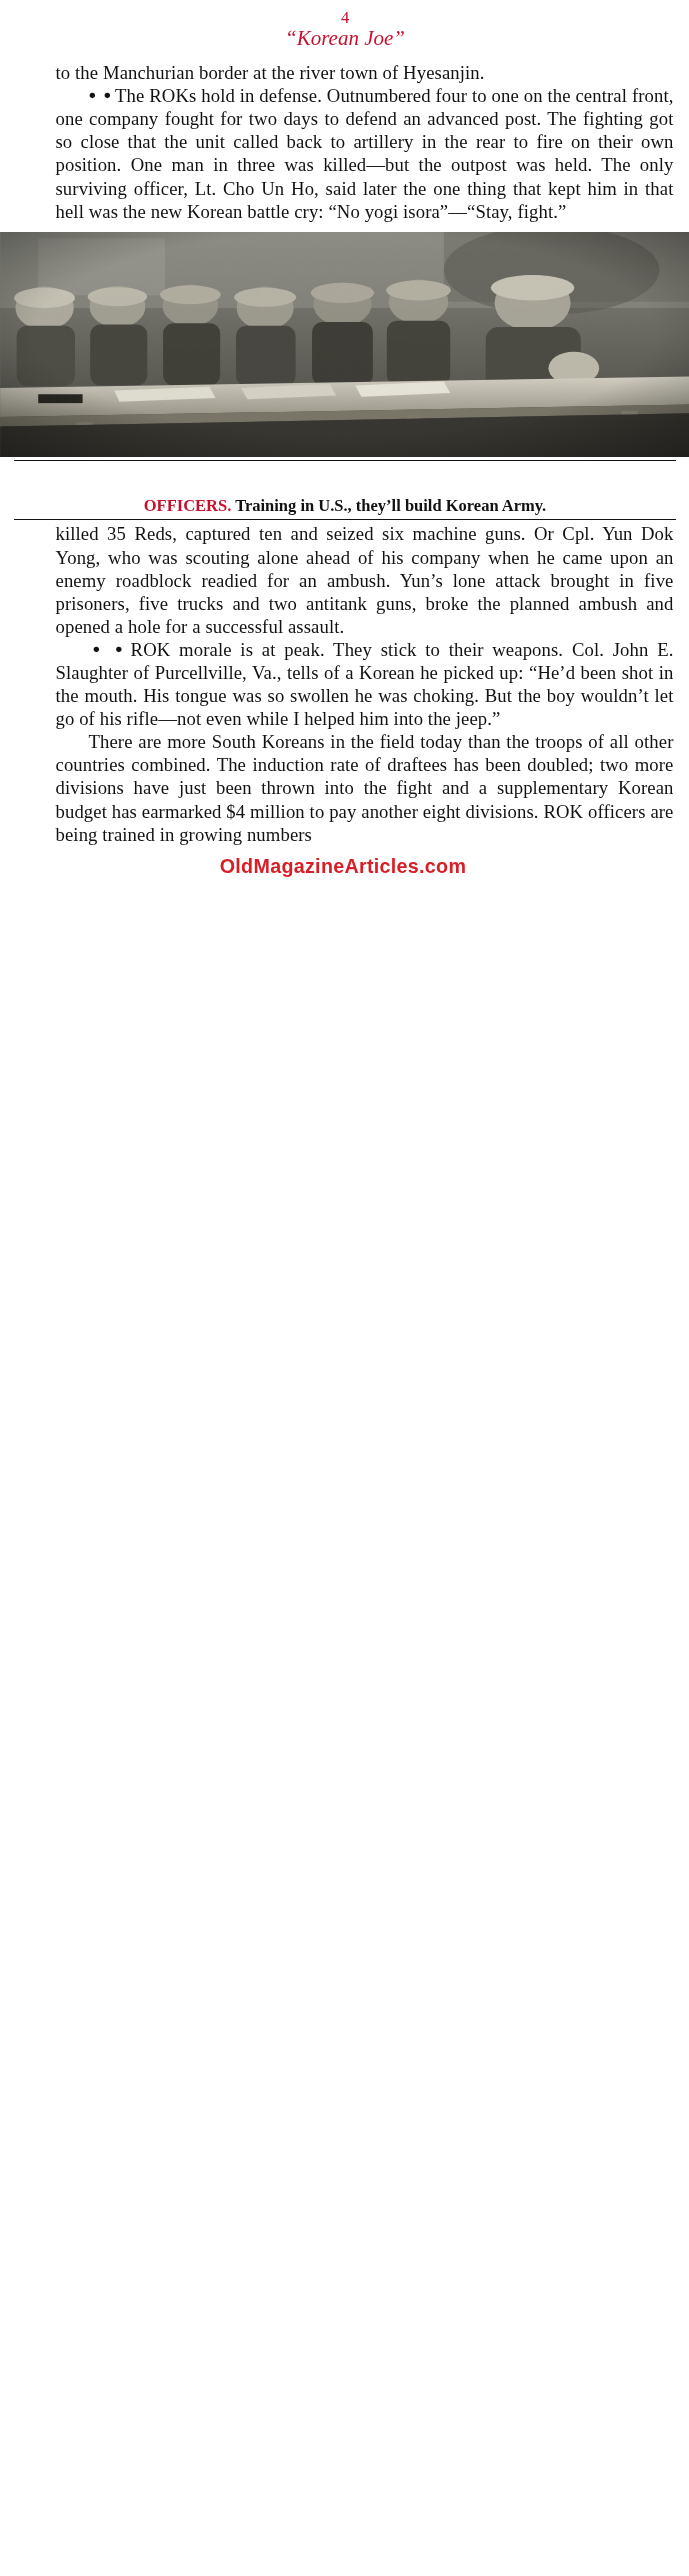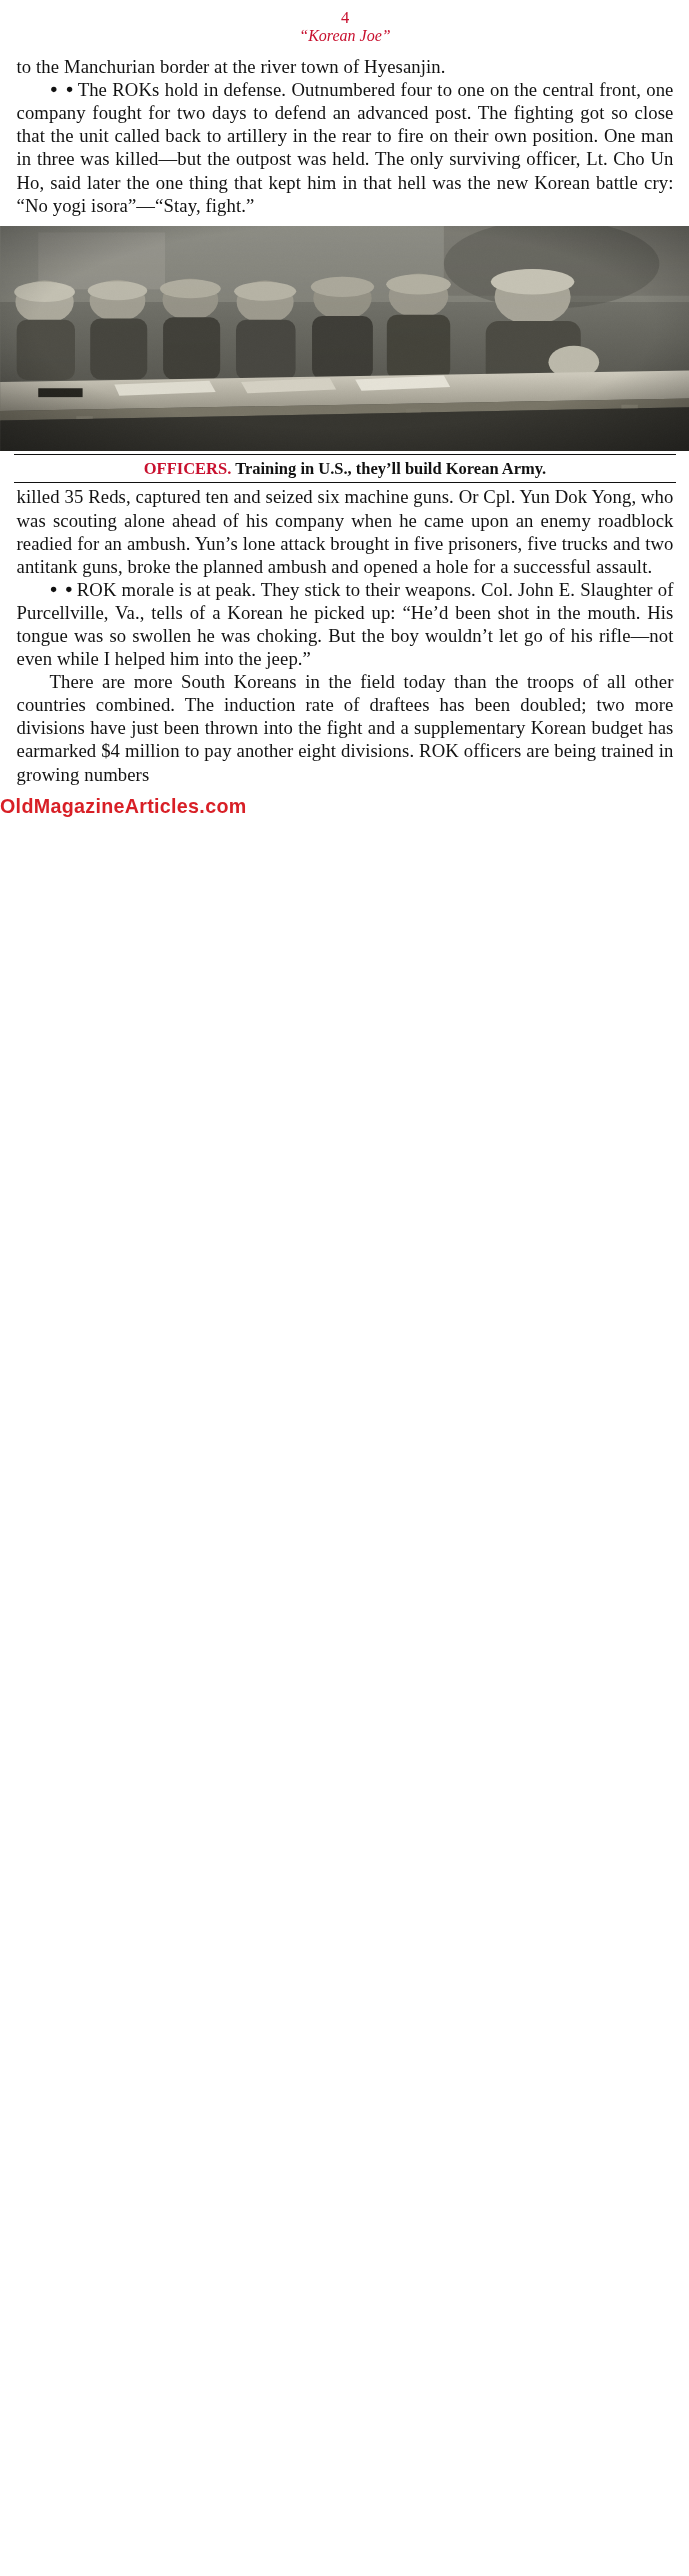--- a/index.html
+++ b/index.html
@@ -23,29 +23,30 @@
     padding-top: 9px;
   }
   .page-number {
     font-family: "Liberation Serif", serif;
     font-size: 16.5px;
     color: #c8102e;
     line-height: 1.1;
   }
   .running-title {
     font-family: "Liberation Serif", serif;
-    font-size: 16px;
+    font-size: 21px;
     font-style: italic;
     color: #c8102e;
     line-height: 1.2;
     margin-top: -1.3px;
   }
   .body-col {
     padding: 0 16.5px;
     box-sizing: border-box;
+    margin-left: 39px;
   }
   p.text {
     font-family: "Liberation Serif", serif;
     font-size: 18.7px;
     line-height: 1.235;
     text-align: justify;
     text-align-last: left;
     margin: 0;
     letter-spacing: 0.1px;
     color: #121212;
@@ -85,31 +86,32 @@
     margin: 3.2px 14px 0 14px;
   }
   .caption {
     text-align: center;
     font-family: "Liberation Serif", serif;
     font-size: 16.5px;
     line-height: 1.18;
     padding: 3.8px 19px 3.8px 19px;
     font-weight: bold;
     color: #111;
+    margin-top: 31px;
   }
   .caption .lead {
     color: #c8102e;
     font-weight: bold;
   }
   .caption-rule-bottom {
     border-top: 1.9px solid #111;
     margin: 0 14px 0 14px;
   }
   .footer {
-    text-align: left;
+    text-align: center;
     padding: 9px 4px 10px 0;
   }
   .footer-text {
     font-family: "Liberation Sans", sans-serif;
     font-size: 19.7px;
     font-weight: bold;
     color: #d81f26;
     letter-spacing: 0.3px;
   }
 </style>

